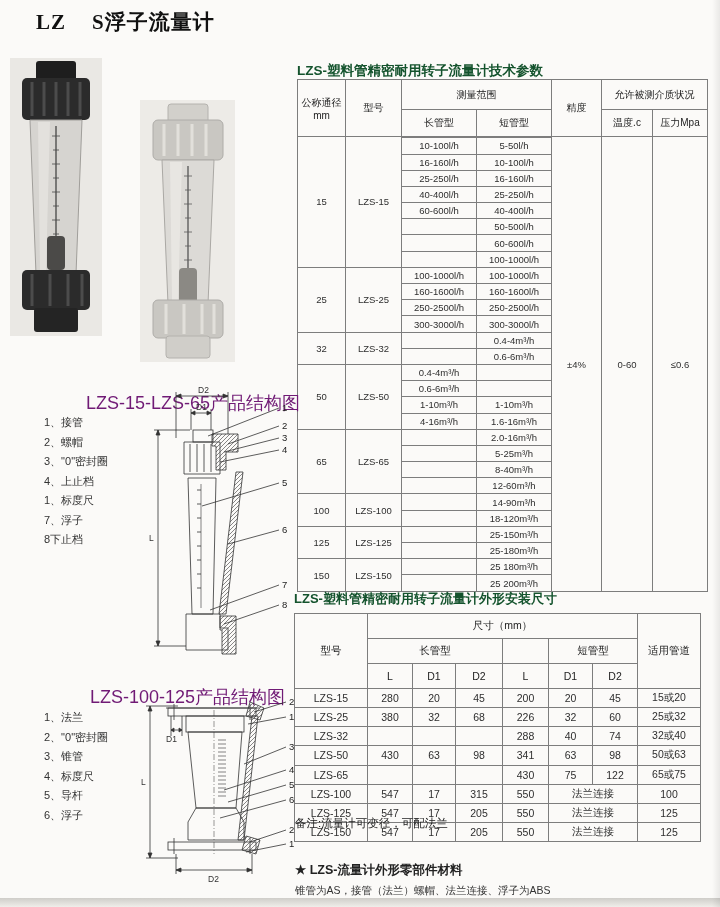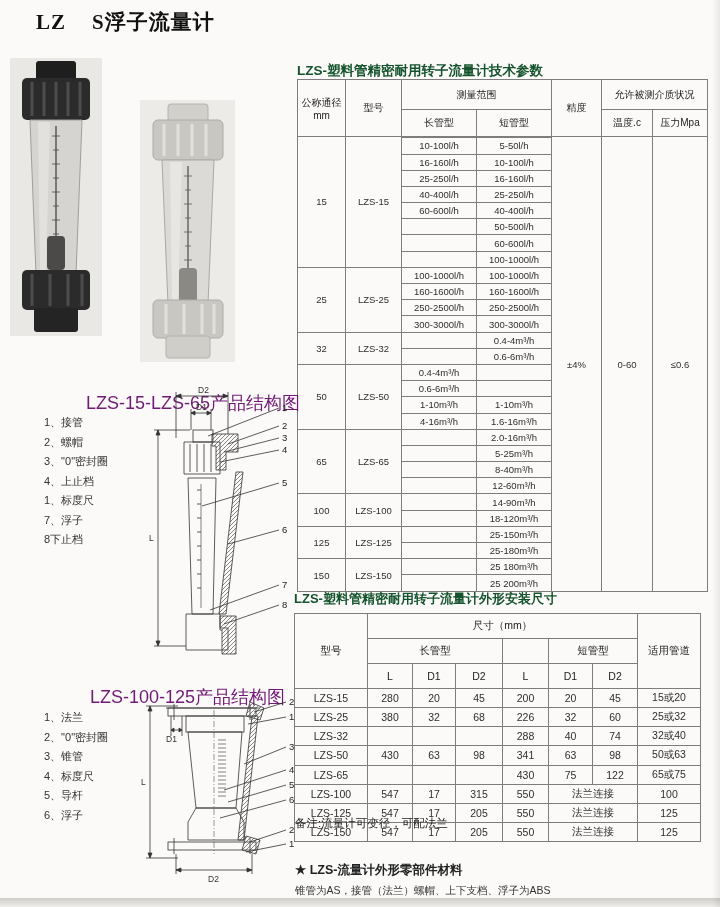--- a/index.html
+++ b/index.html
@@ -598,16 +598,16 @@
           <td>550</td>
           <td colspan="2">法兰连接</td>
           <td>125</td>
         </tr>
       </tbody>
   </table>
 </div>
 
 <div class="abs note" id="note1">备注:流量计可变径，可配法兰</div>
 <div class="abs note" id="note2">★ LZS-流量计外形零部件材料</div>
-<div class="abs note" id="note3">锥管为AS，接管（法兰）螺帽、上下支档、浮子为ABS</div>
+<div class="abs note" id="note3">锥管为AS，接管（法兰）螺帽、法兰连接、浮子为ABS</div>
 
 <div class="abs bottom-strip"></div>
 <div class="abs right-edge"></div>
 
 </body></html>

